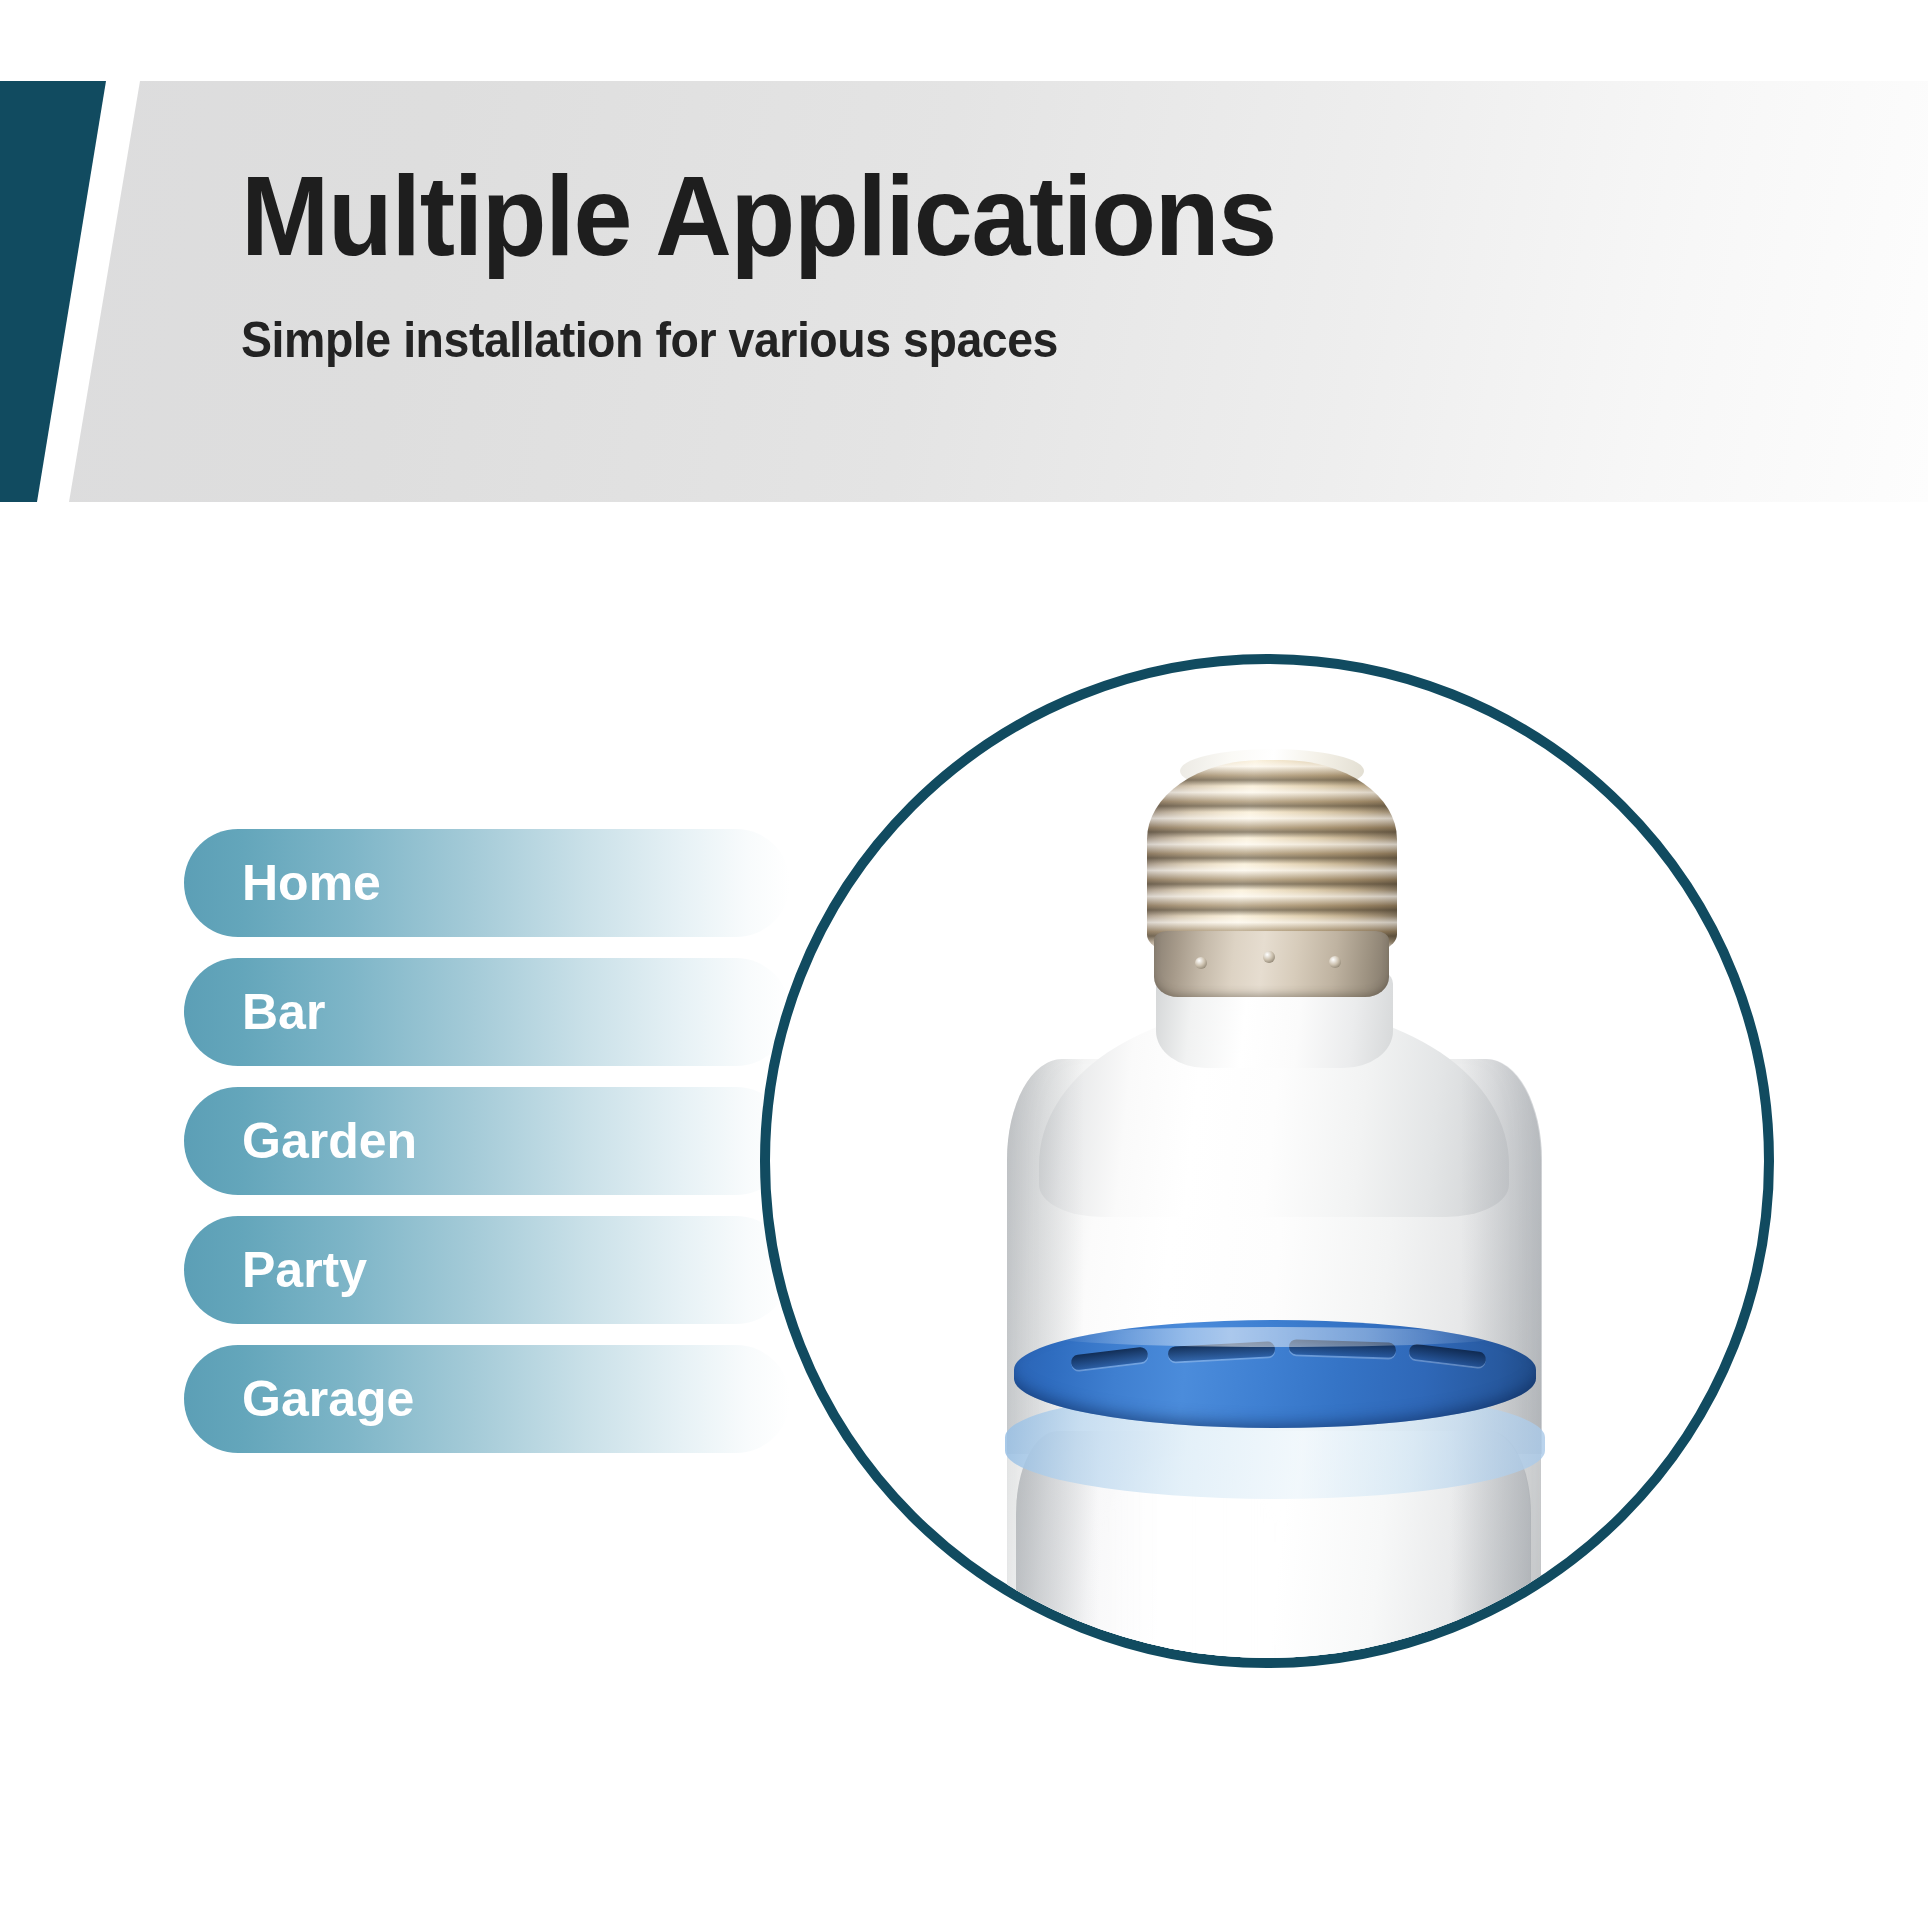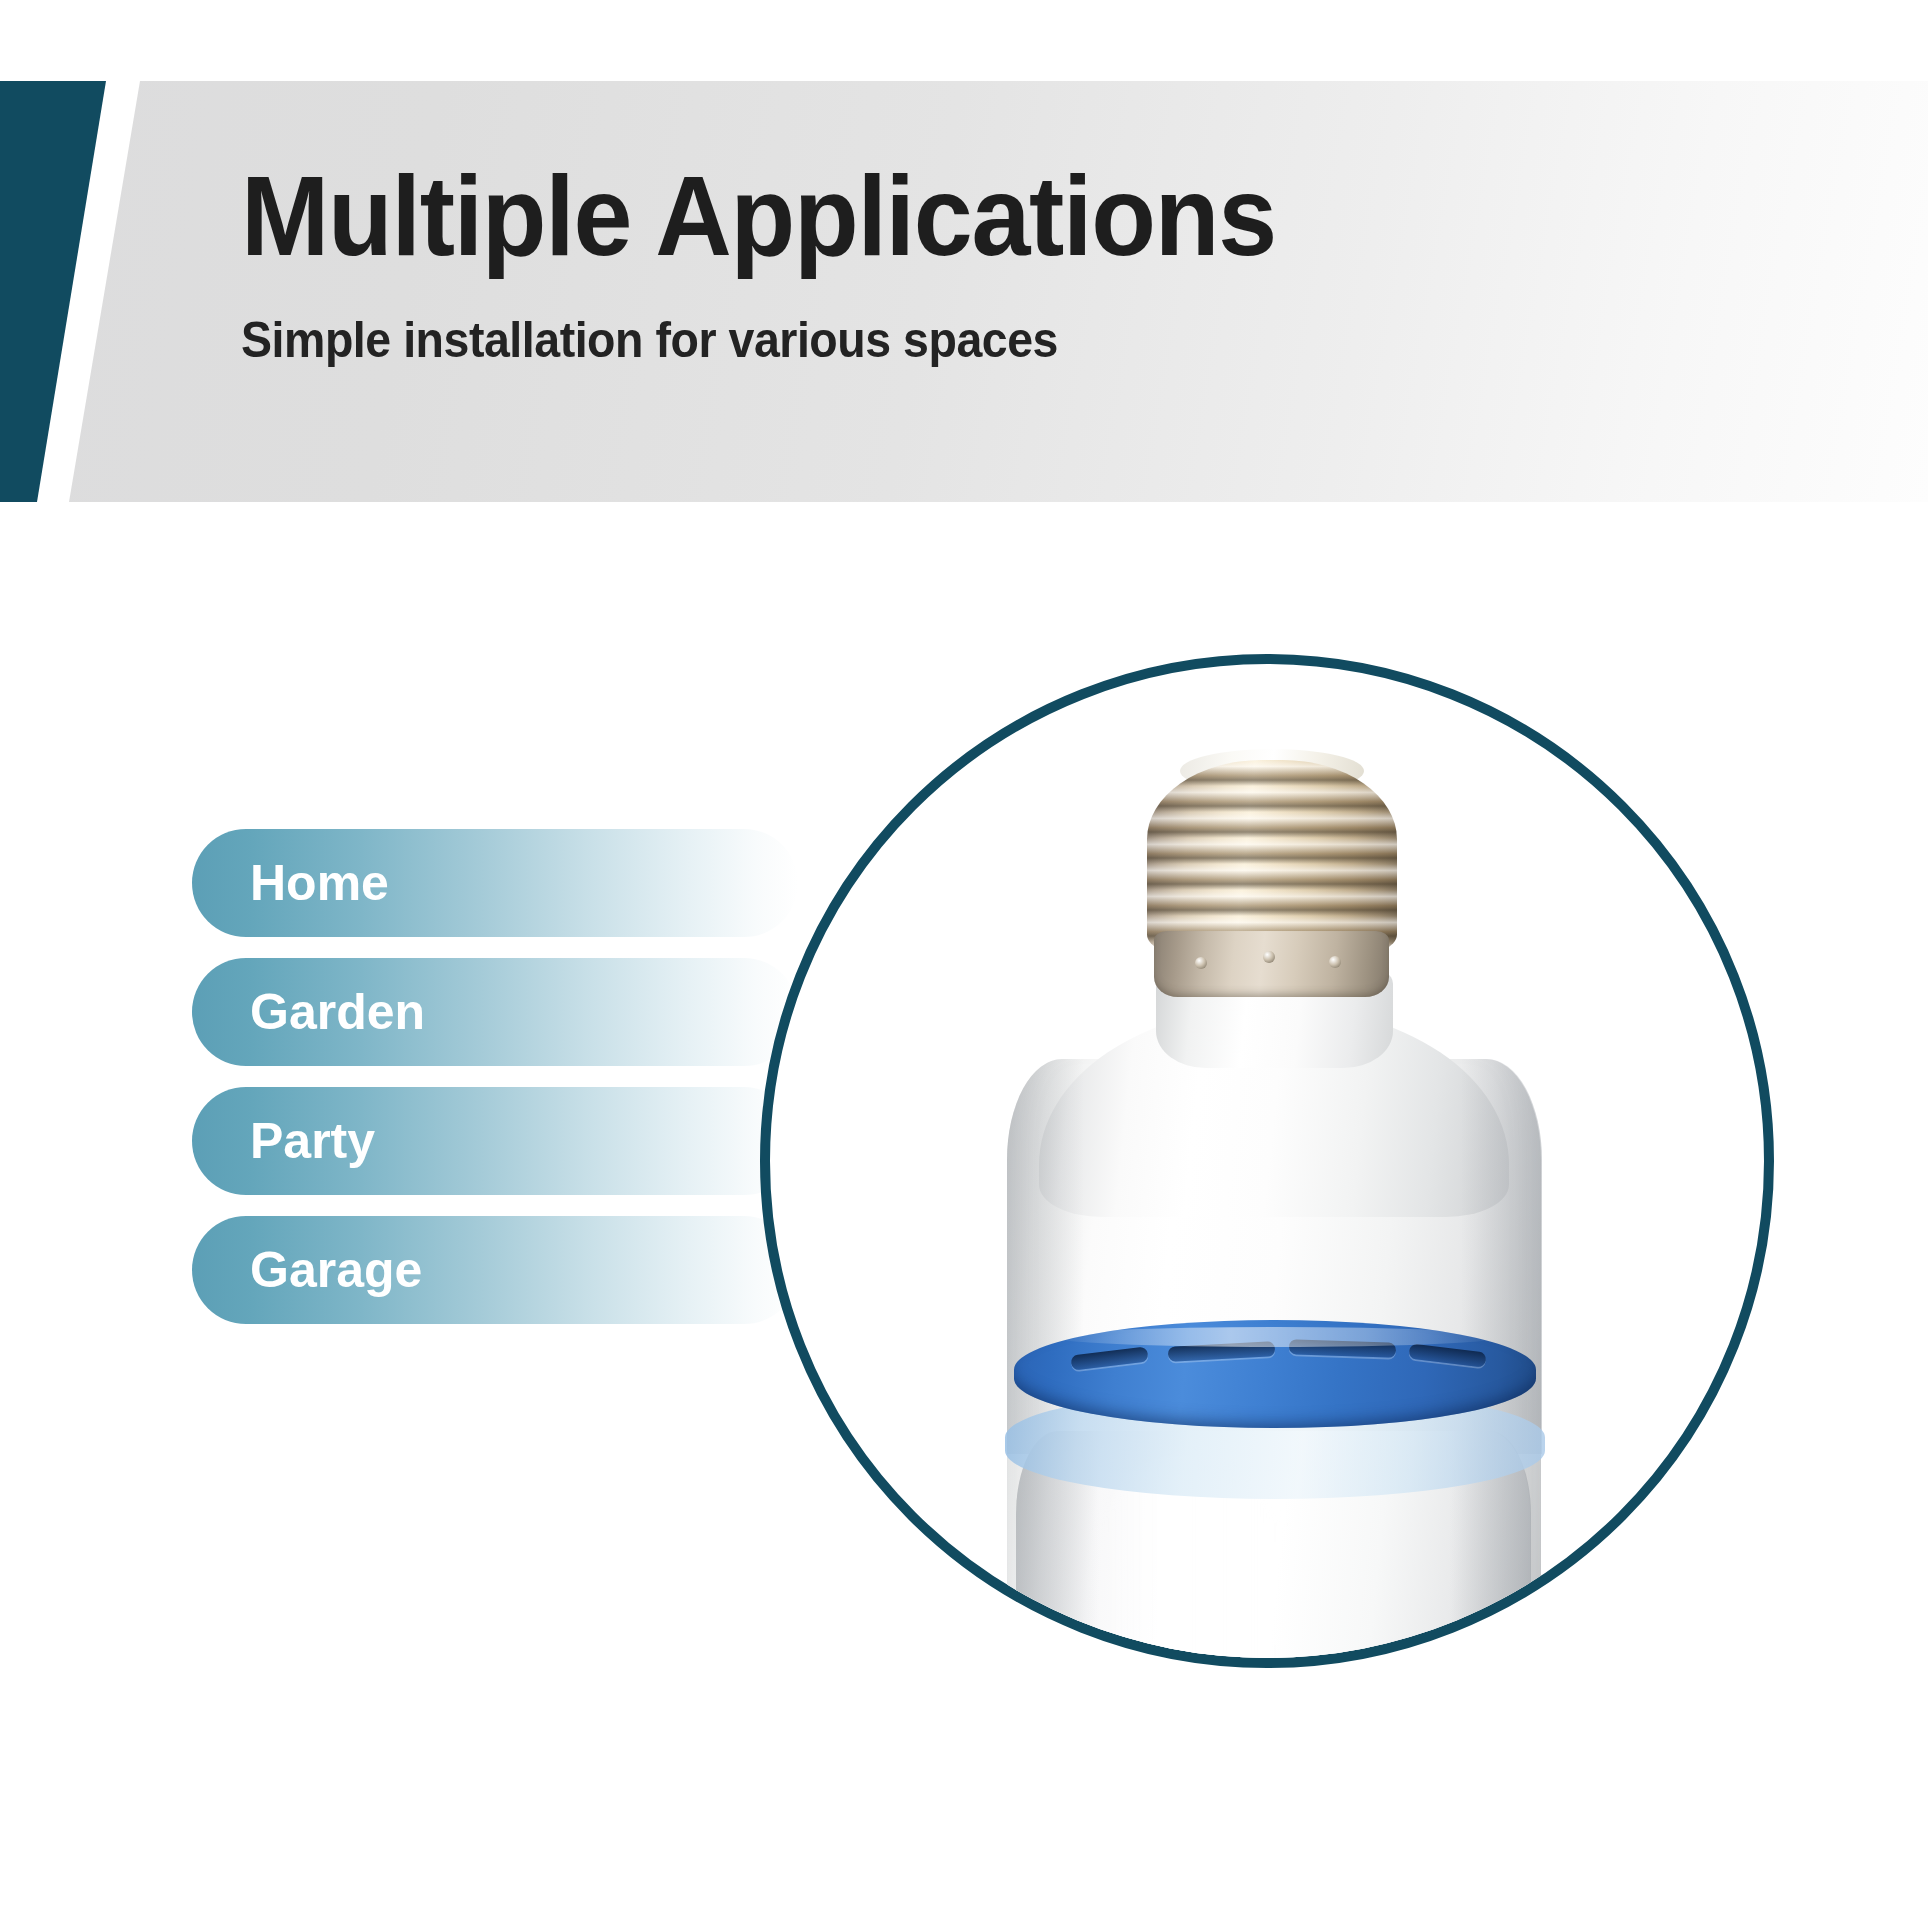--- a/index.html
+++ b/index.html
@@ -68,21 +68,21 @@
     color:#232323;
     font-family:"Liberation Sans Narrow","Liberation Sans",sans-serif;
     transform:scaleX(0.93);
     transform-origin:left top;
     white-space:nowrap;
   }
 
   
   .pill-list{
     position:absolute;
-    left:192px; top:829px;
+    left:184px; top:829px;
     width:643px;
   }
   .pill{
     position:relative;
     height:108px;
     width:606px;
     margin-bottom:21px;
     border-radius:54px;
     background:linear-gradient(90deg,
         #5c9fb6 0%,
@@ -343,20 +343,23 @@
       <div class="header-subtitle">Simple installation for various spaces</div>
     </div>
   </div>
 
   <div class="pill-list">
 
     <div class="pill">
       <span class="pill-label">Home</span>
     </div>
 
+    <div class="pill">
+      <span class="pill-label">Bar</span>
+    </div>
 
     <div class="pill">
       <span class="pill-label">Garden</span>
     </div>
 
     <div class="pill">
       <span class="pill-label">Party</span>
     </div>
 
     <div class="pill">

